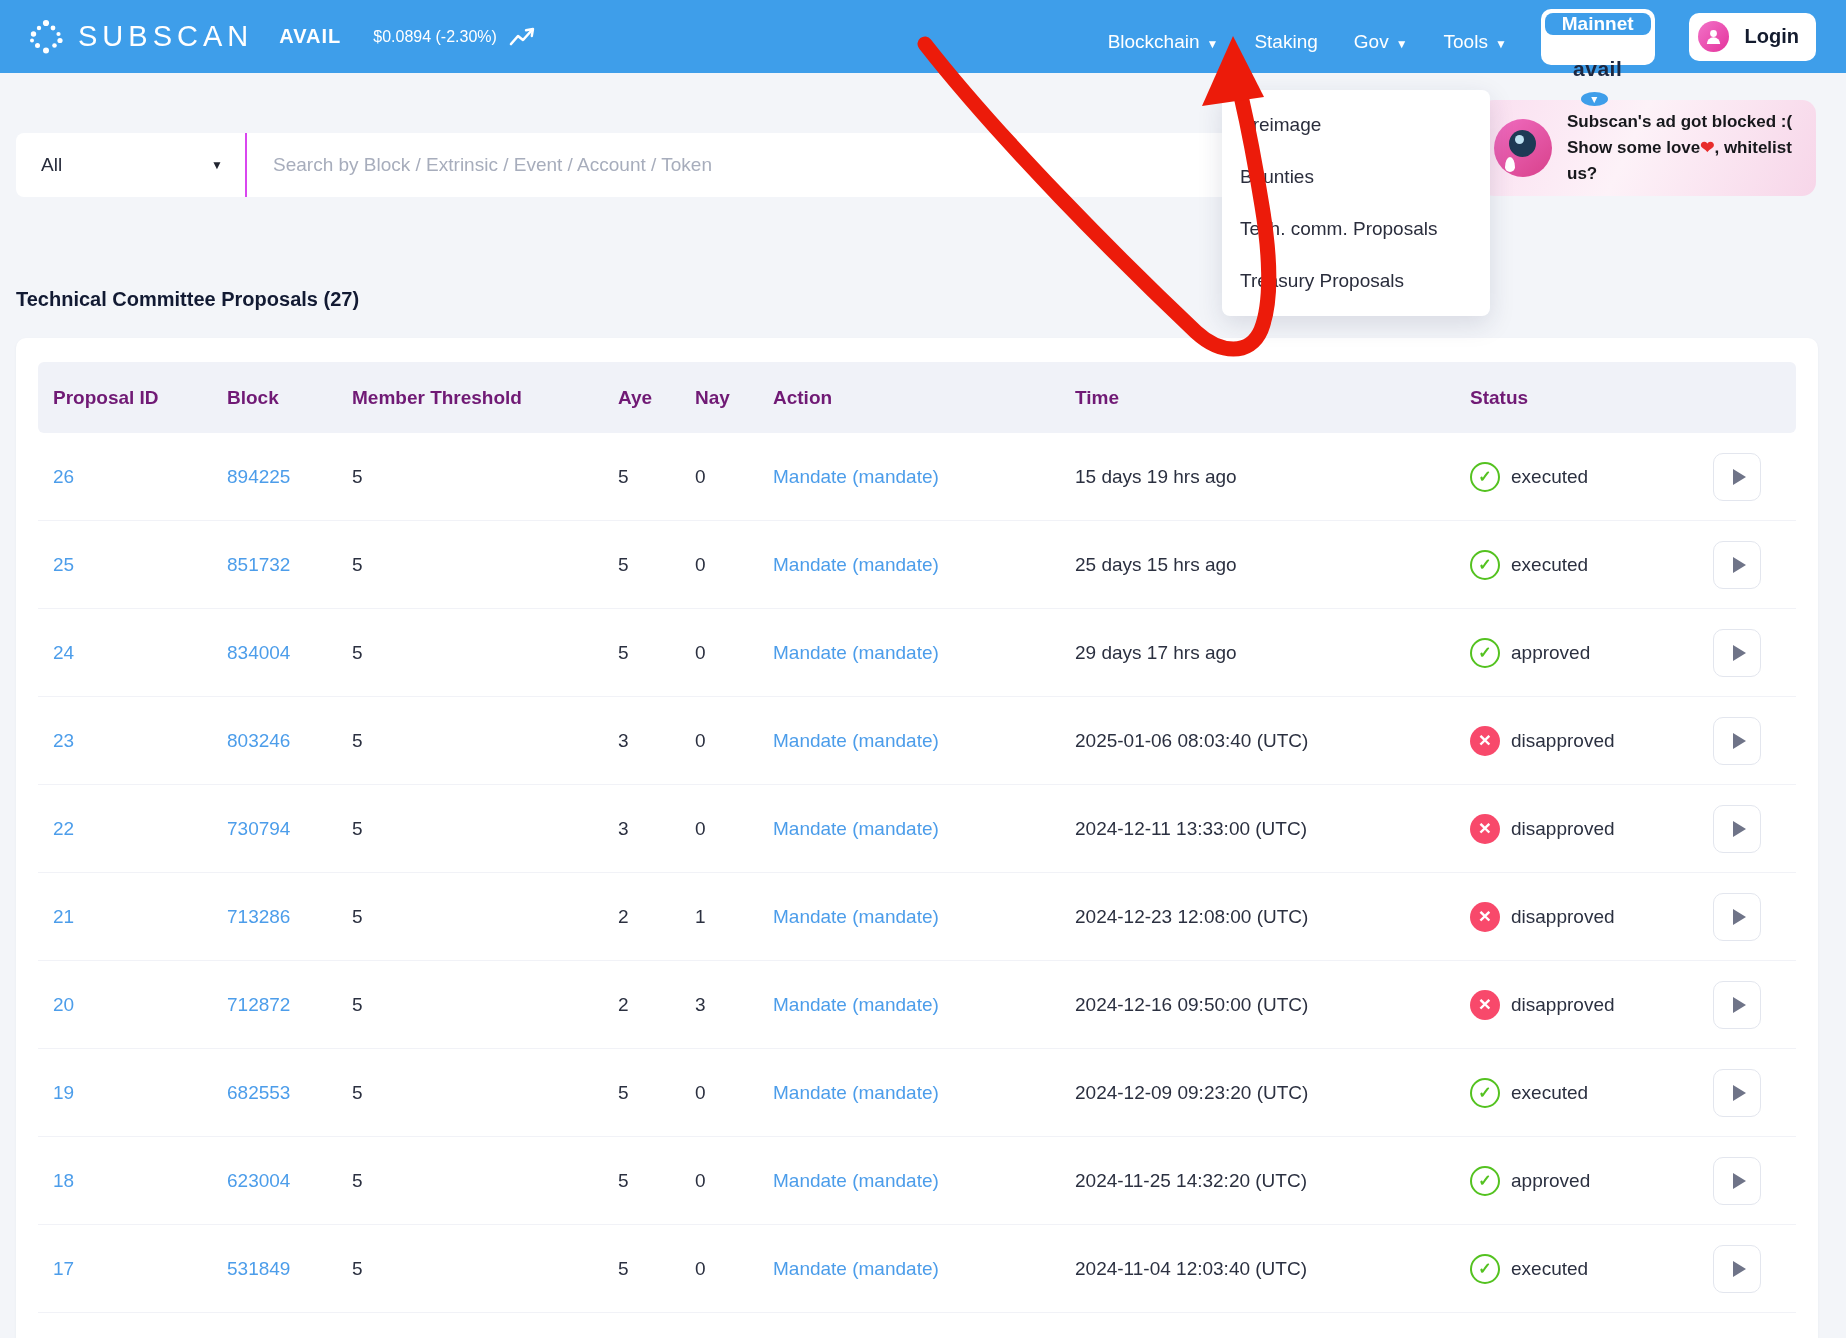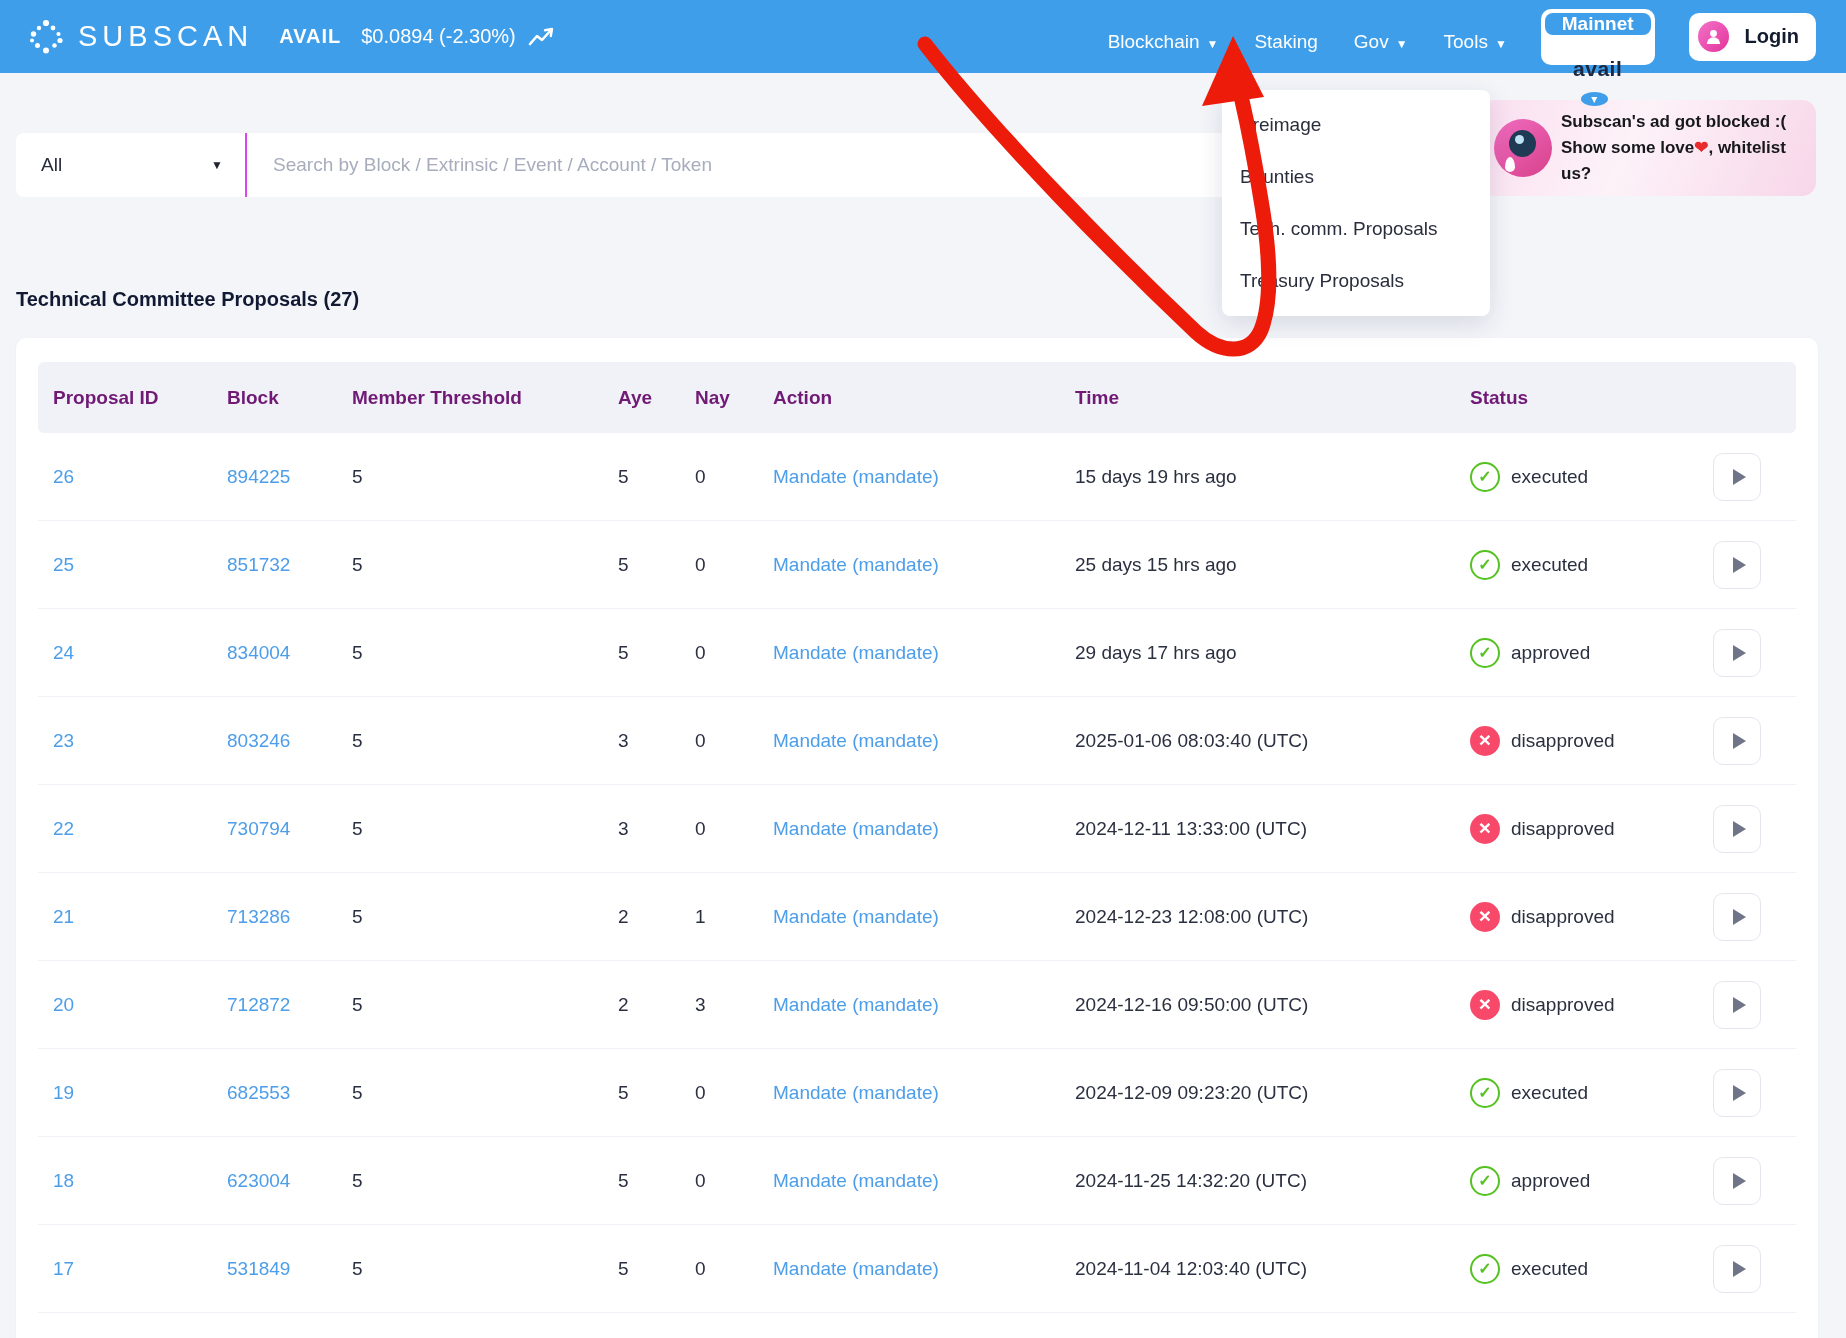--- a/index.html
+++ b/index.html
@@ -7,21 +7,21 @@
     width:1846px;height:1338px;position:relative;overflow:hidden;
     background:#F3F5F9;font-family:"Liberation Sans",sans-serif;
     -webkit-font-smoothing:antialiased;
   }
   
   .topbar{position:absolute;top:0;left:0;width:1846px;height:73px;background:#3E9EEA;z-index:10;}
   .brand-group{position:absolute;left:28px;top:0;height:73px;display:flex;align-items:center;}
   .logo-dots{margin-right:14px;display:block;}
   .brand{color:#fff;font-size:29px;font-weight:400;letter-spacing:5px;}
   .token{color:#fff;font-size:20px;font-weight:700;margin-left:26px;letter-spacing:1px;}
-  .price{color:#fff;font-size:20px;margin-left:20px;}
+  .price{color:#fff;font-size:16px;margin-left:32px;}
   .chart-icon{margin-left:12px;display:block;}
   .right-group{position:absolute;right:30px;top:0;height:73px;display:flex;align-items:center;gap:34px;}
   .nav{display:flex;align-items:center;gap:36px;}
   .nav-item{color:#fff;font-size:19px;display:flex;align-items:center;gap:7px;cursor:pointer;white-space:nowrap;margin-top:11px;}
   .nav-item .caret{font-size:12px;line-height:1;padding-top:3px;}
   .net-box{background:#fff;border-radius:10px;height:48px;display:flex;align-items:center;padding:4px;gap:11px;flex-direction:column;}
   .mainnet{background:#3E9EEA;color:#fff;font-weight:700;font-size:19px;border-radius:8px;height:40px;display:flex;align-items:center;padding:0 17px;cursor:pointer;}
   .net-name{font-size:21px;font-weight:700;color:#1C2740;letter-spacing:.5px;}
   .net-chevron{width:27px;height:27px;border-radius:50%;background:#3E9EEA;color:#fff;display:flex;align-items:center;justify-content:center;font-size:12px;margin-right:7px;cursor:pointer;}
   .login{background:#fff;border-radius:10px;height:48px;display:flex;align-items:center;gap:16px;padding:0 17px 0 9px;cursor:pointer;}
@@ -29,21 +29,21 @@
   .login-label{font-size:20px;font-weight:700;color:#131B2E;}
   
   .search-box{position:absolute;left:16px;top:133px;width:1444px;height:64px;background:#fff;border-radius:8px;z-index:1;display:flex;align-items:center;}
   .all-select{width:231px;position:relative;height:100%;display:flex;align-items:center;padding-left:25px;font-size:19px;color:#272C3B;border-right:2px solid #d946ef;box-sizing:border-box;cursor:pointer;}
   .all-caret{position:absolute;right:22px;top:50%;transform:translateY(-50%);font-size:12px;color:#20242F;}
   .search-input{flex:1;height:100%;border:none;outline:none;font-size:19px;padding-left:26px;color:#333;background:transparent;font-family:"Liberation Sans",sans-serif;border-radius:0 8px 8px 0;}
   .search-input::placeholder{color:#A7ADBC;}
   
   .ad{position:absolute;left:1480px;top:100px;width:336px;height:96px;border-radius:14px;z-index:2;
       background:linear-gradient(115deg,#FADFF0 0%,#FDF2F8 45%,#F7D6E9 100%);
-      display:flex;align-items:center;gap:9px;padding-left:14px;box-sizing:border-box;}
+      display:flex;align-items:center;gap:15px;padding-left:14px;box-sizing:border-box;}
   .ad-icon{width:58px;height:58px;border-radius:50%;background:linear-gradient(140deg,#F06CC0,#D8418B);position:relative;flex:none;}
   .eye{position:absolute;left:15px;top:11px;width:27px;height:27px;border-radius:50%;background:#1E3A55;}
   .iris{position:absolute;left:6px;top:5px;width:9px;height:9px;border-radius:50%;background:#BFE3F2;}
   .tear{position:absolute;left:11px;top:38px;width:10px;height:15px;background:#fff;border-radius:50% 50% 50% 50%/68% 68% 32% 32%;}
   .ad-text{font-size:17px;font-weight:700;color:#17181C;line-height:26px;}
   .heart{color:#E82B2B;}
   
   .menu{position:absolute;left:1222px;top:90px;width:268px;background:#fff;border-radius:8px;
         box-shadow:0 8px 26px rgba(30,40,80,.13);padding:9px 0;z-index:20;}
   .menu-item{height:52px;display:flex;align-items:center;padding-left:18px;font-size:19px;color:#2A2D3C;cursor:pointer;}

